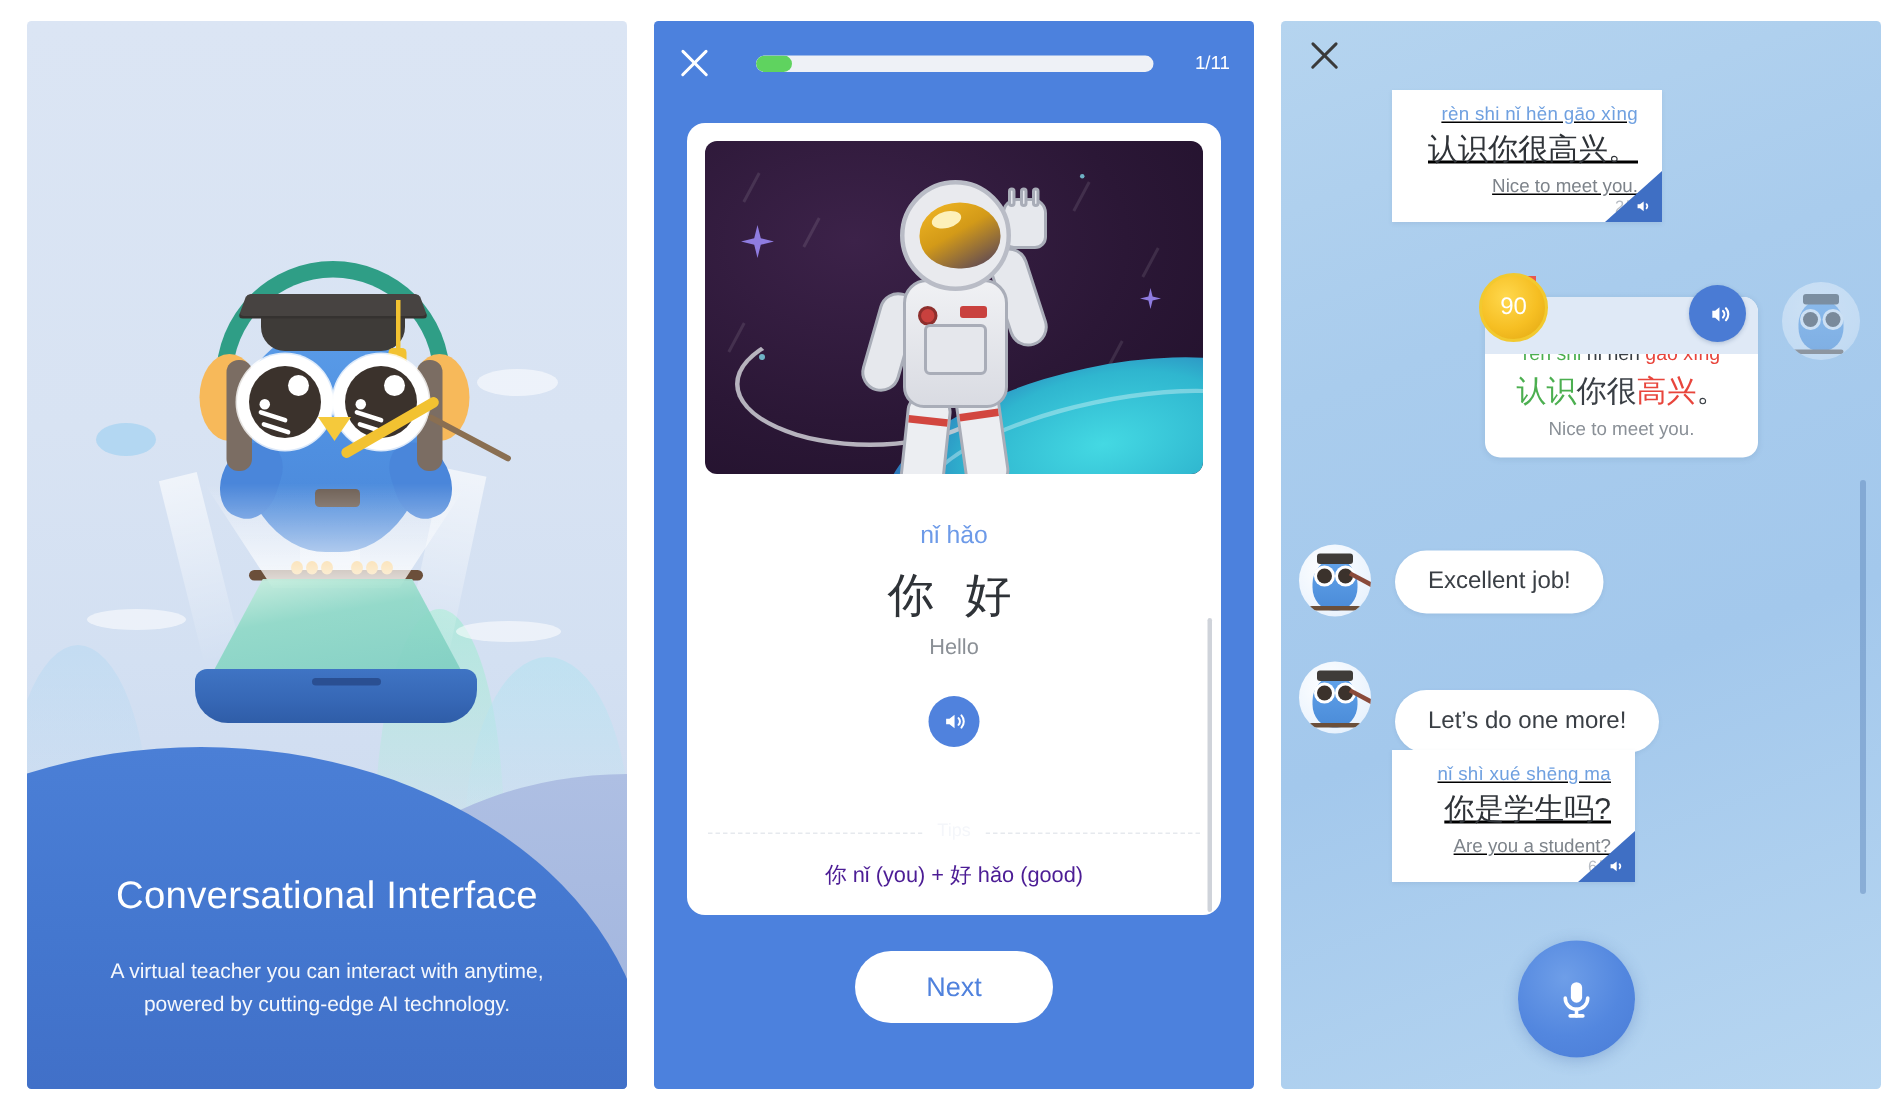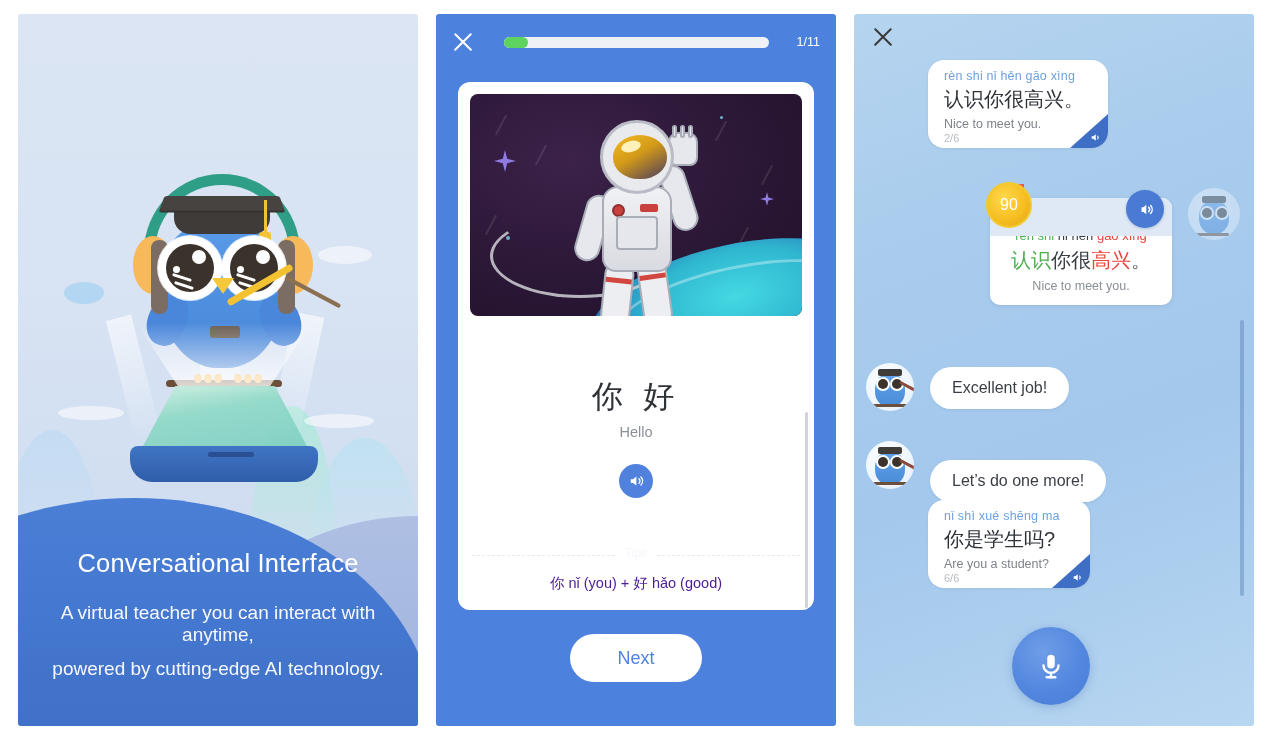--- a/index.html
+++ b/index.html
@@ -161,21 +161,21 @@
     background: linear-gradient(180deg, #aebfe3, #9fb3dd);
   }
   #p1-wave-front {
     bottom: 0; height: 228px; left: -46%; width: 150%;
     background: linear-gradient(180deg, #4b7fd6 0%, #4477cf 55%, #4170c8 100%);
   }
   #p1-text-block {
     position: absolute; left: 0; bottom: 46px; width: 100%; text-align: center; color: #fff;
   }
   #p1-title { font-size: 25.5px; letter-spacing: .2px; margin-bottom: 24px; font-weight: 400; }
-  #p1-subtitle { font-size: 19px; line-height: 22px; opacity: .95; padding: 0 28px; margin-top: 12px; }
+  #p1-subtitle { font-size: 14px; line-height: 22px; opacity: .95; padding: 0 28px; }
 
   
   #panel-lesson {
     position: absolute; left: 436px; top: 14px;
     width: 400px; height: 712px;
     background: #4c81dd; border-radius: 3px; overflow: hidden;
   }
   #lesson-topbar {
     position: absolute; left: 0; top: 0; width: 100%; height: 56px;
     display: flex; align-items: center; padding: 0 16px 0 14px; gap: 28px;
@@ -324,23 +324,24 @@
     position: absolute; left: 16px; top: 20px; width: 26px; height: 26px; cursor: pointer;
   }
   #chat-close::before, #chat-close::after {
     content: ""; position: absolute; left: 1px; top: 12px; width: 24px; height: 2.2px;
     background: #3a3a3a; border-radius: 2px;
   }
   #chat-close::before { transform: rotate(45deg); }
   #chat-close::after { transform: rotate(-45deg); }
 
   .bubble-sentence {
-    position: absolute; background: #fff; border-radius: 16px; padding: 9px 16px 4px;
-    text-align: left; overflow: hidden;
+    position: absolute; background: #fff; border-radius: 0; padding: 9px 16px 4px;
+    text-align: right; overflow: hidden;
     box-shadow: 0 1px 3px rgba(60,90,130,.10);
+    text-decoration: underline;
   }
   .bs-pinyin { font-size: 12.5px; color: #6fa0e0; letter-spacing: .2px; }
   .bs-hanzi { font-size: 20px; color: #2f3338; margin: 3px 0 4px; }
   .bs-trans { font-size: 12.5px; color: #7d838a; }
   .bs-count { font-size: 11px; color: #b7bcc3; margin-top: 1px; }
   .bs-speaker-corner {
     position: absolute; right: 0; bottom: 0; width: 38px; height: 34px;
     background: #3f6fc4;
     clip-path: polygon(100% 0%, 100% 100%, 0% 100%);
     display: flex; align-items: flex-end; justify-content: flex-end;
@@ -542,20 +543,21 @@
         <div class="astro-patch"></div>
         <div class="astro-chestpack"></div>
         <div class="astro-helmet">
           <div class="astro-visor">
             <div class="astro-visor-glint"></div>
           </div>
         </div>
       </div>
     </div>
 
+    <div id="card-pinyin">nǐ hǎo</div>
     <div id="card-translation">Hello</div>
     <div id="card-hanzi">你 好</div>
 
     <div id="card-audio-btn">
       <svg width="18" height="18" viewBox="0 0 24 24" fill="none" aria-hidden="true">
         <path d="M5 9.5h3l4.5-3.5v12L8 14.5H5z" fill="#fff"></path>
         <path d="M16 9a4.2 4.2 0 010 6" stroke="#fff" stroke-width="1.8" stroke-linecap="round"></path>
         <path d="M18.6 6.6a8 8 0 010 10.8" stroke="#fff" stroke-width="1.8" stroke-linecap="round"></path>
       </svg>
     </div>

